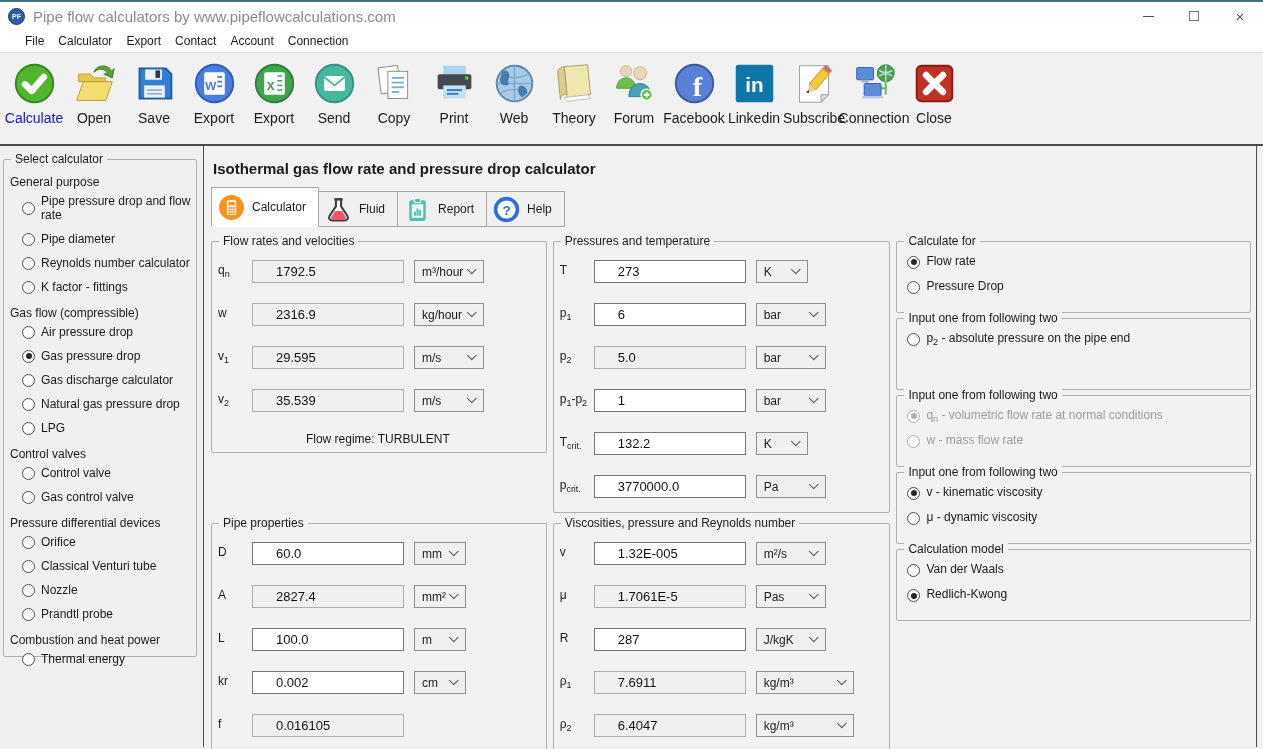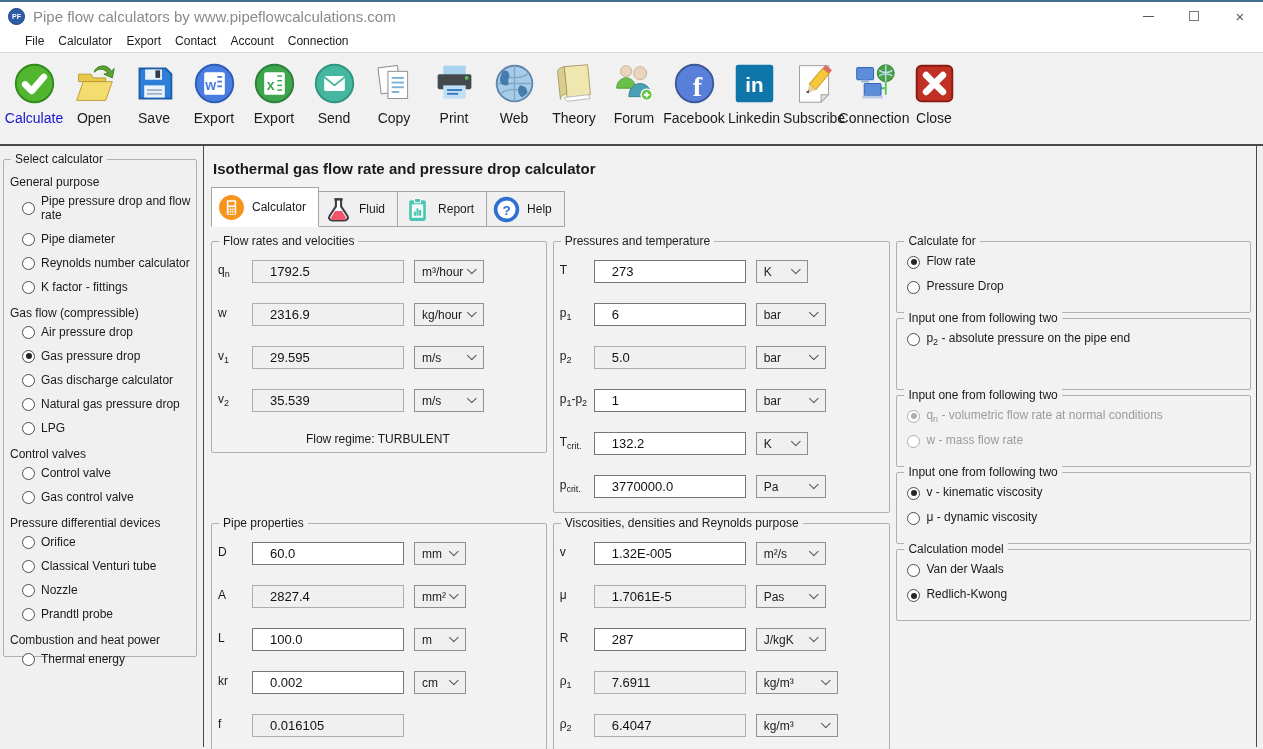--- a/index.html
+++ b/index.html
@@ -56,27 +56,27 @@
   .col3 {width:356px;}
   
   .fbox {padding:18px 8px 8px 6px;}
   .fbox .gtitle {background:#f2f2f2;}
   .box-flow {height:212px;margin-bottom:70px;}
   .box-press {height:272px;margin-bottom:10px;}
   .box-pipe,.box-visc {height:240px;}
   .frow {display:flex;align-items:center;margin-bottom:20px;height:23px;}
   .flabel {width:28px;text-align:left;margin-right:6px;white-space:nowrap;}
   sub {font-size:9px;}
-  .fin {width:152px;height:23px;border:1px solid #767676;background:#fff;padding:0 17px;font-size:13px;
+  .fin {width:152px;height:23px;border:1px solid #767676;background:#fff;padding:0 23px;font-size:13px;
     font-family:"Liberation Sans",sans-serif;color:#111;}
   .fin.ro {background:#f0f0f0;border-color:#adadad;}
   .combo {margin-left:10px;height:23px;width:70px;background:#f0f0f0;border:1px solid #8f8f8f;
     display:flex;align-items:center;padding:0 7px;}
   .combo.narrow {width:52px;}
-  .combo.wide {width:82px;}
+  .combo.wide {width:98px;}
   .chev {width:7px;height:7px;border-right:1.5px solid #555;border-bottom:1.5px solid #555;
     transform:rotate(45deg) translate(-2px,-1px);margin-left:auto;flex:none;}
   .regime-note {text-align:center;margin-top:8px;}
   
   .obox {height:72px;margin-bottom:5px;padding:12px 10px 0 8px;}
   .obox .gtitle {background:#f2f2f2;text-align:center;}
   .obox .radio-item {margin:0 0 9px 2px;padding:0;}
 </style>
 </head>
 <body>
@@ -530,21 +530,21 @@
             <span class="flabel"><span>p</span><sub>crit.</sub></span>
             <input class="fin" value="3770000.0" style="">
             <div class="combo">
                 <span>Pa</span>
                 <span class="chev"></span>
               </div>
           </div>
         </div>
 
         <div class="gbox fbox box-visc">
-          <span class="gtitle">Viscosities, densities and Reynolds purpose</span>
+          <span class="gtitle">Viscosities, pressure and Reynolds number</span>
           <div class="frow">
             <span class="flabel"><span>v</span><sub></sub></span>
             <input class="fin" value="1.32E-005" style="">
             <div class="combo">
                 <span>m²/s</span>
                 <span class="chev"></span>
               </div>
           </div>
           <div class="frow">
             <span class="flabel"><span>μ</span><sub></sub></span>

